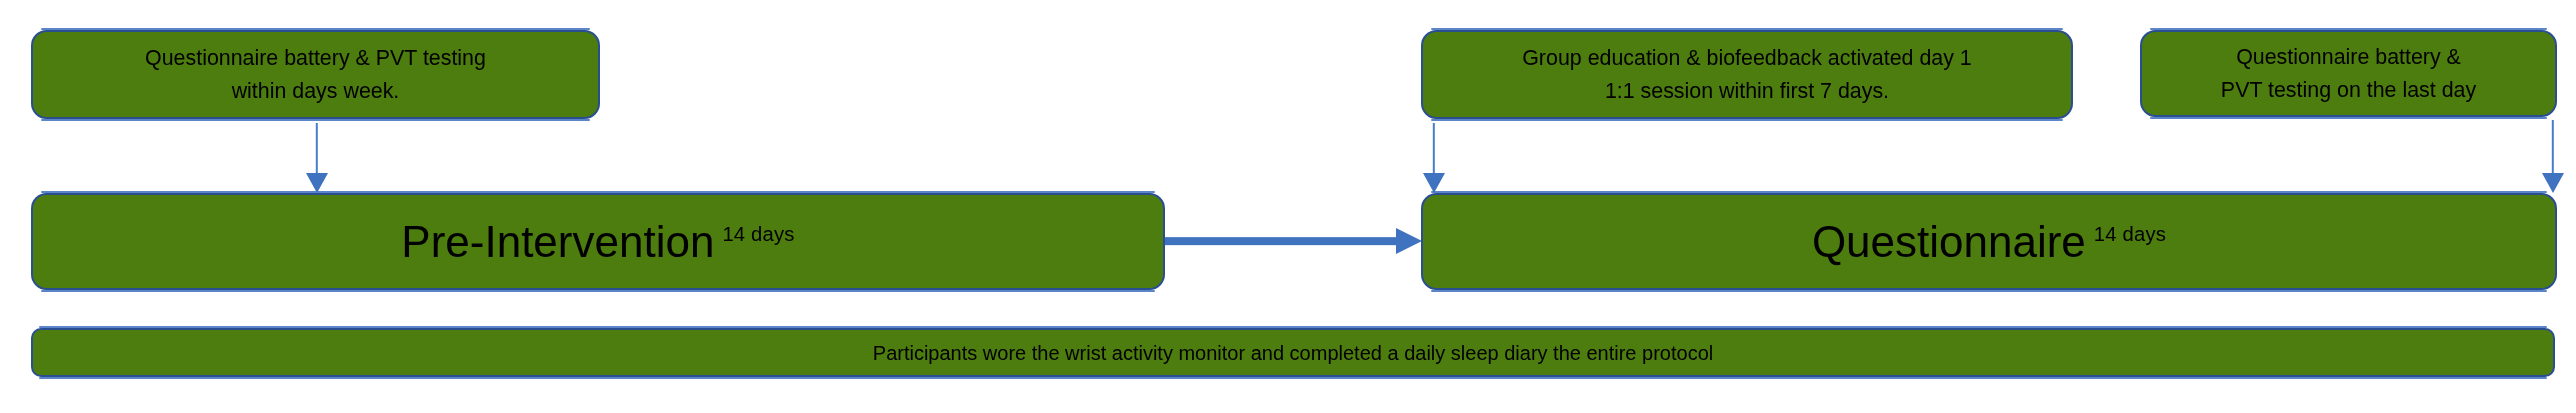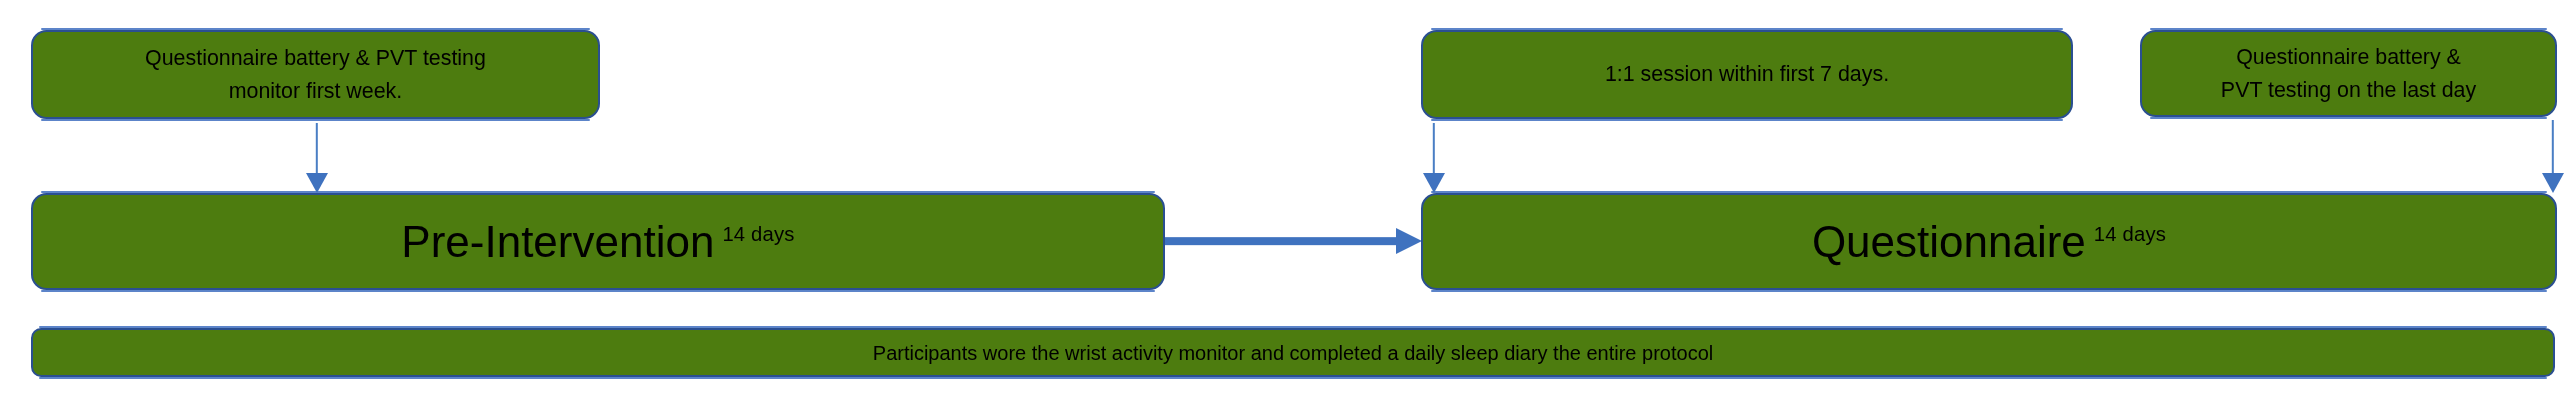--- a/index.html
+++ b/index.html
@@ -134,26 +134,27 @@
   }
 </style>
 </head>
 <body>
 
 <div id="canvas">
 
   <div class="box note-box" style="left:31px; top:30px; width:569px; height:89px;">
     <div>
       <span class="note-line">Questionnaire battery &amp; PVT testing</span>
-      <span class="note-line">monitor first week.</span>
+      <span class="note-line">within days week.</span>
     </div>
   </div>
 
   <div class="box note-box" style="left:1421px; top:30px; width:652px; height:89px;">
     <div>
+      <span class="note-line">Group education &amp; biofeedback activated day 1</span>
       <span class="note-line">1:1 session within first 7 days.</span>
     </div>
   </div>
 
   <div class="box note-box" style="left:2140px; top:30px; width:417px; height:87px;">
     <div>
       <span class="note-line">Questionnaire battery &amp;</span>
       <span class="note-line">PVT testing on the last day</span>
     </div>
   </div>

